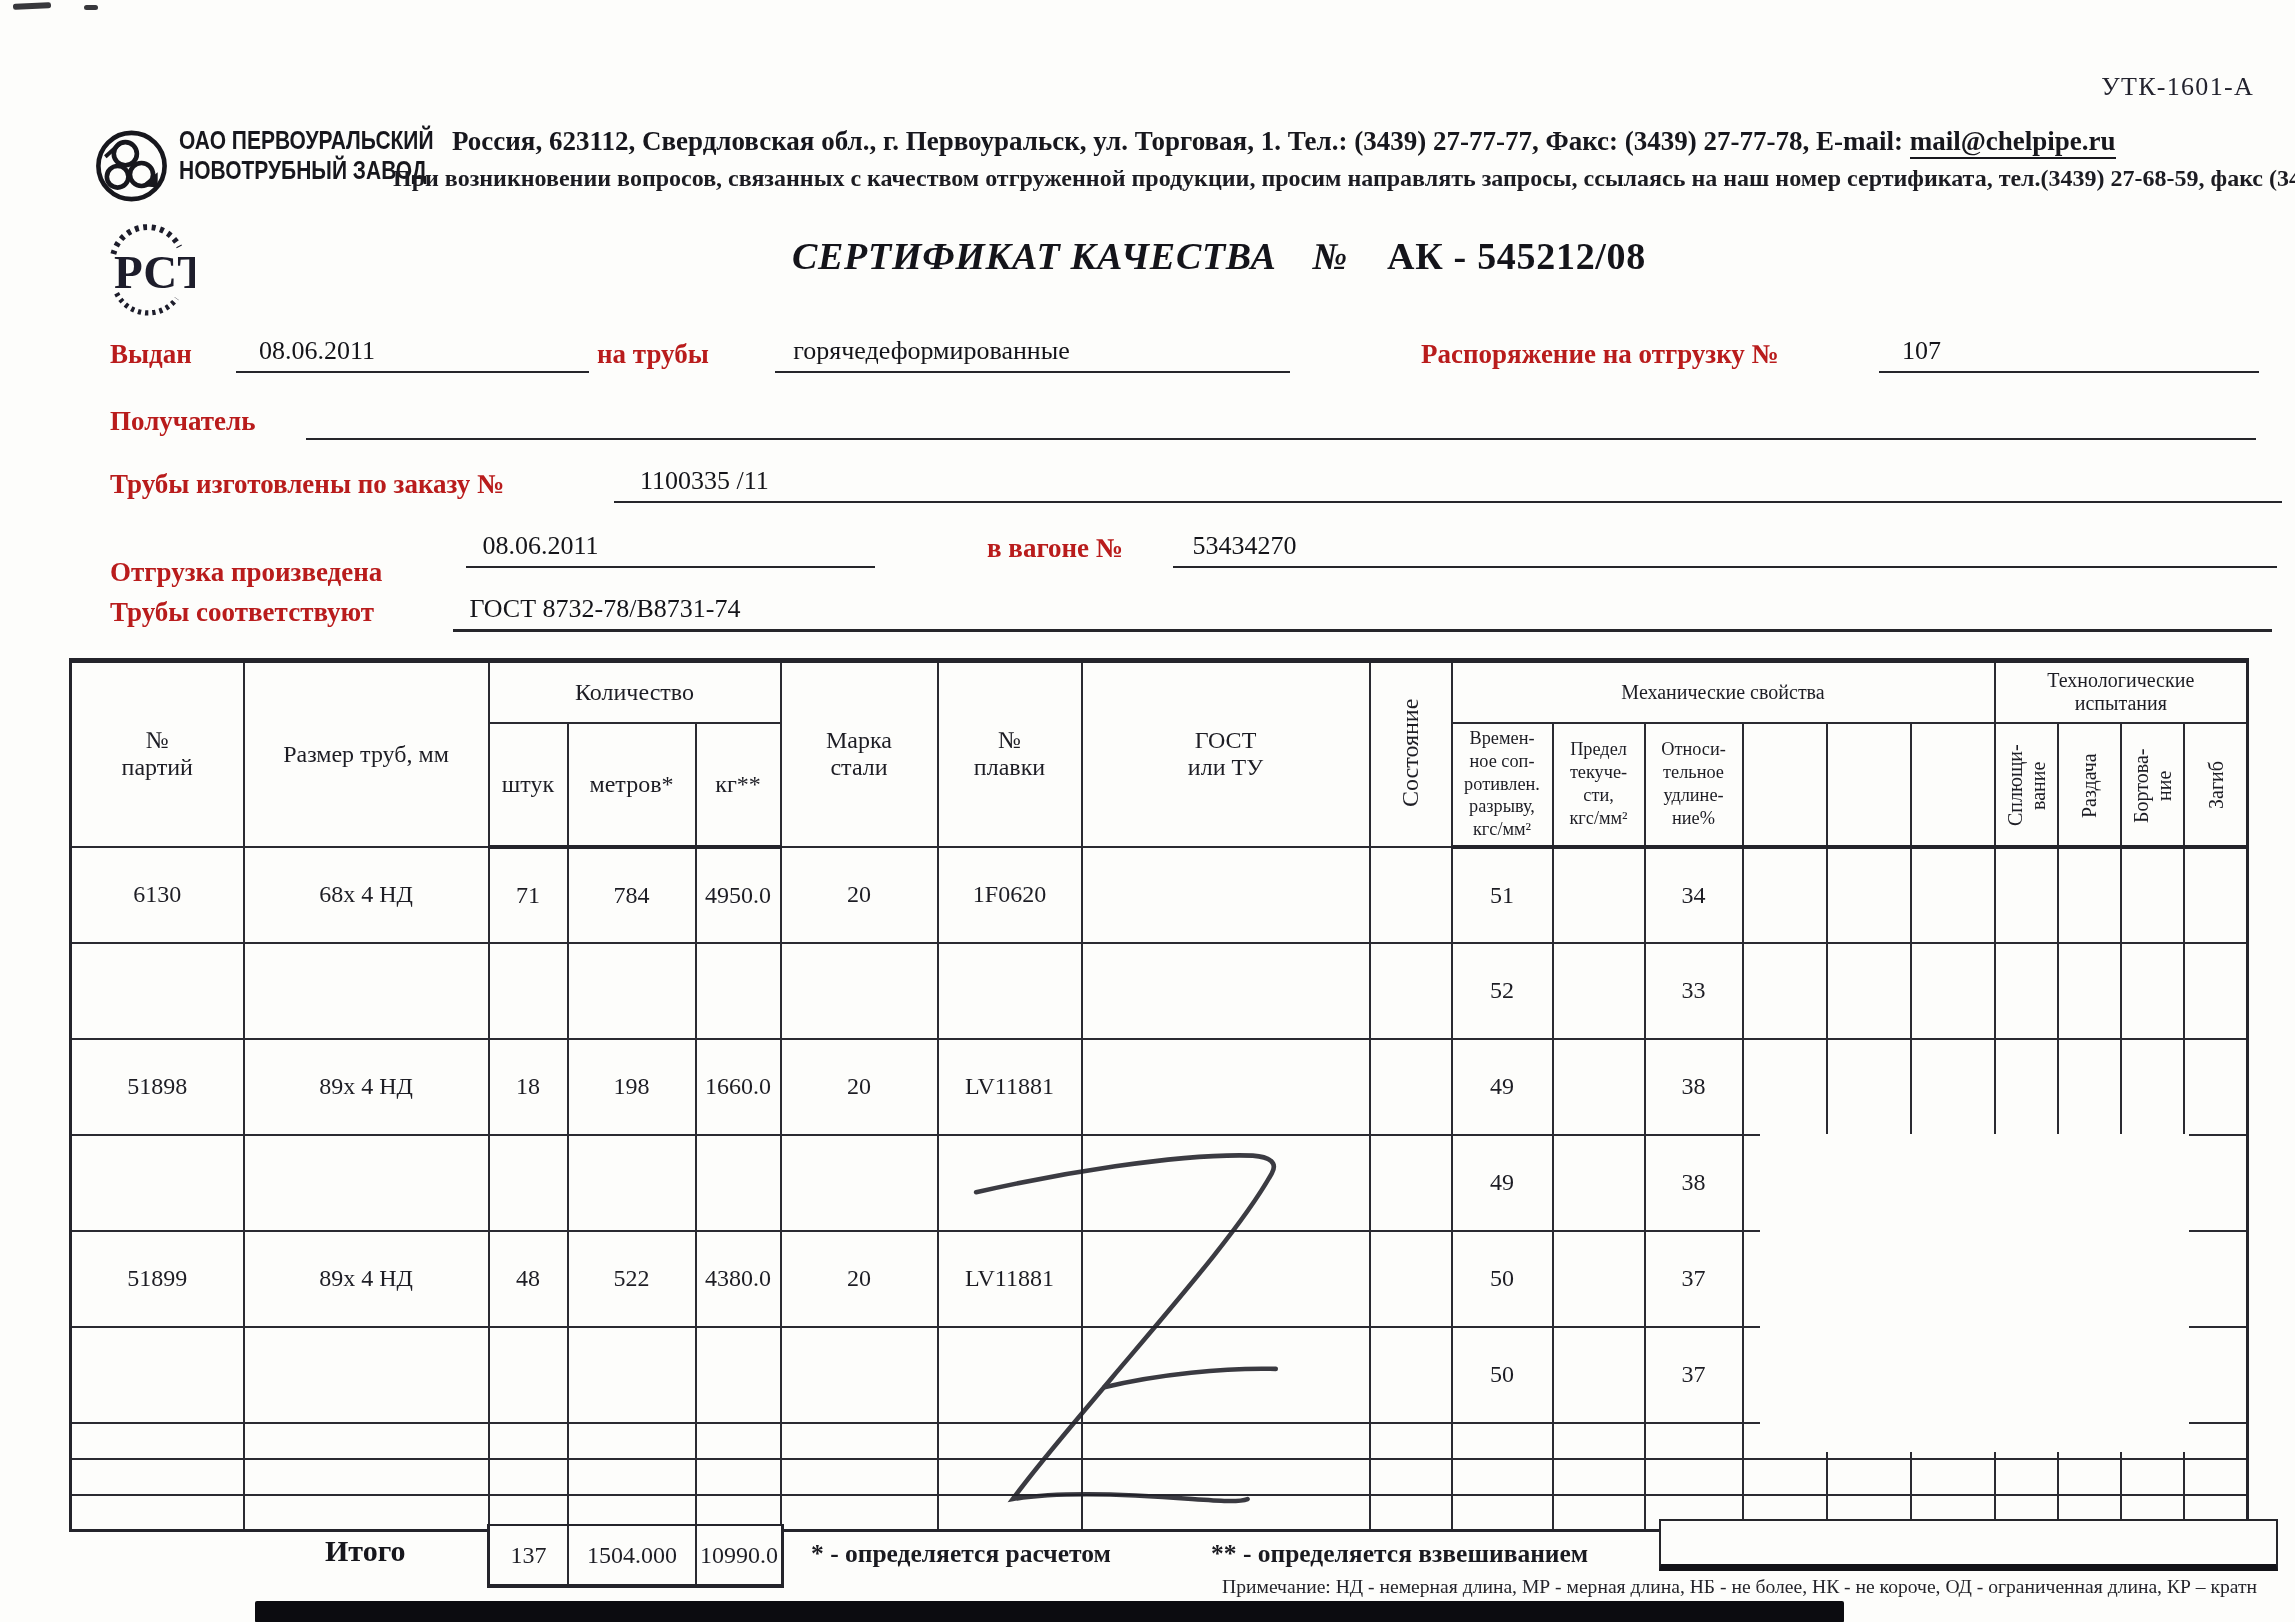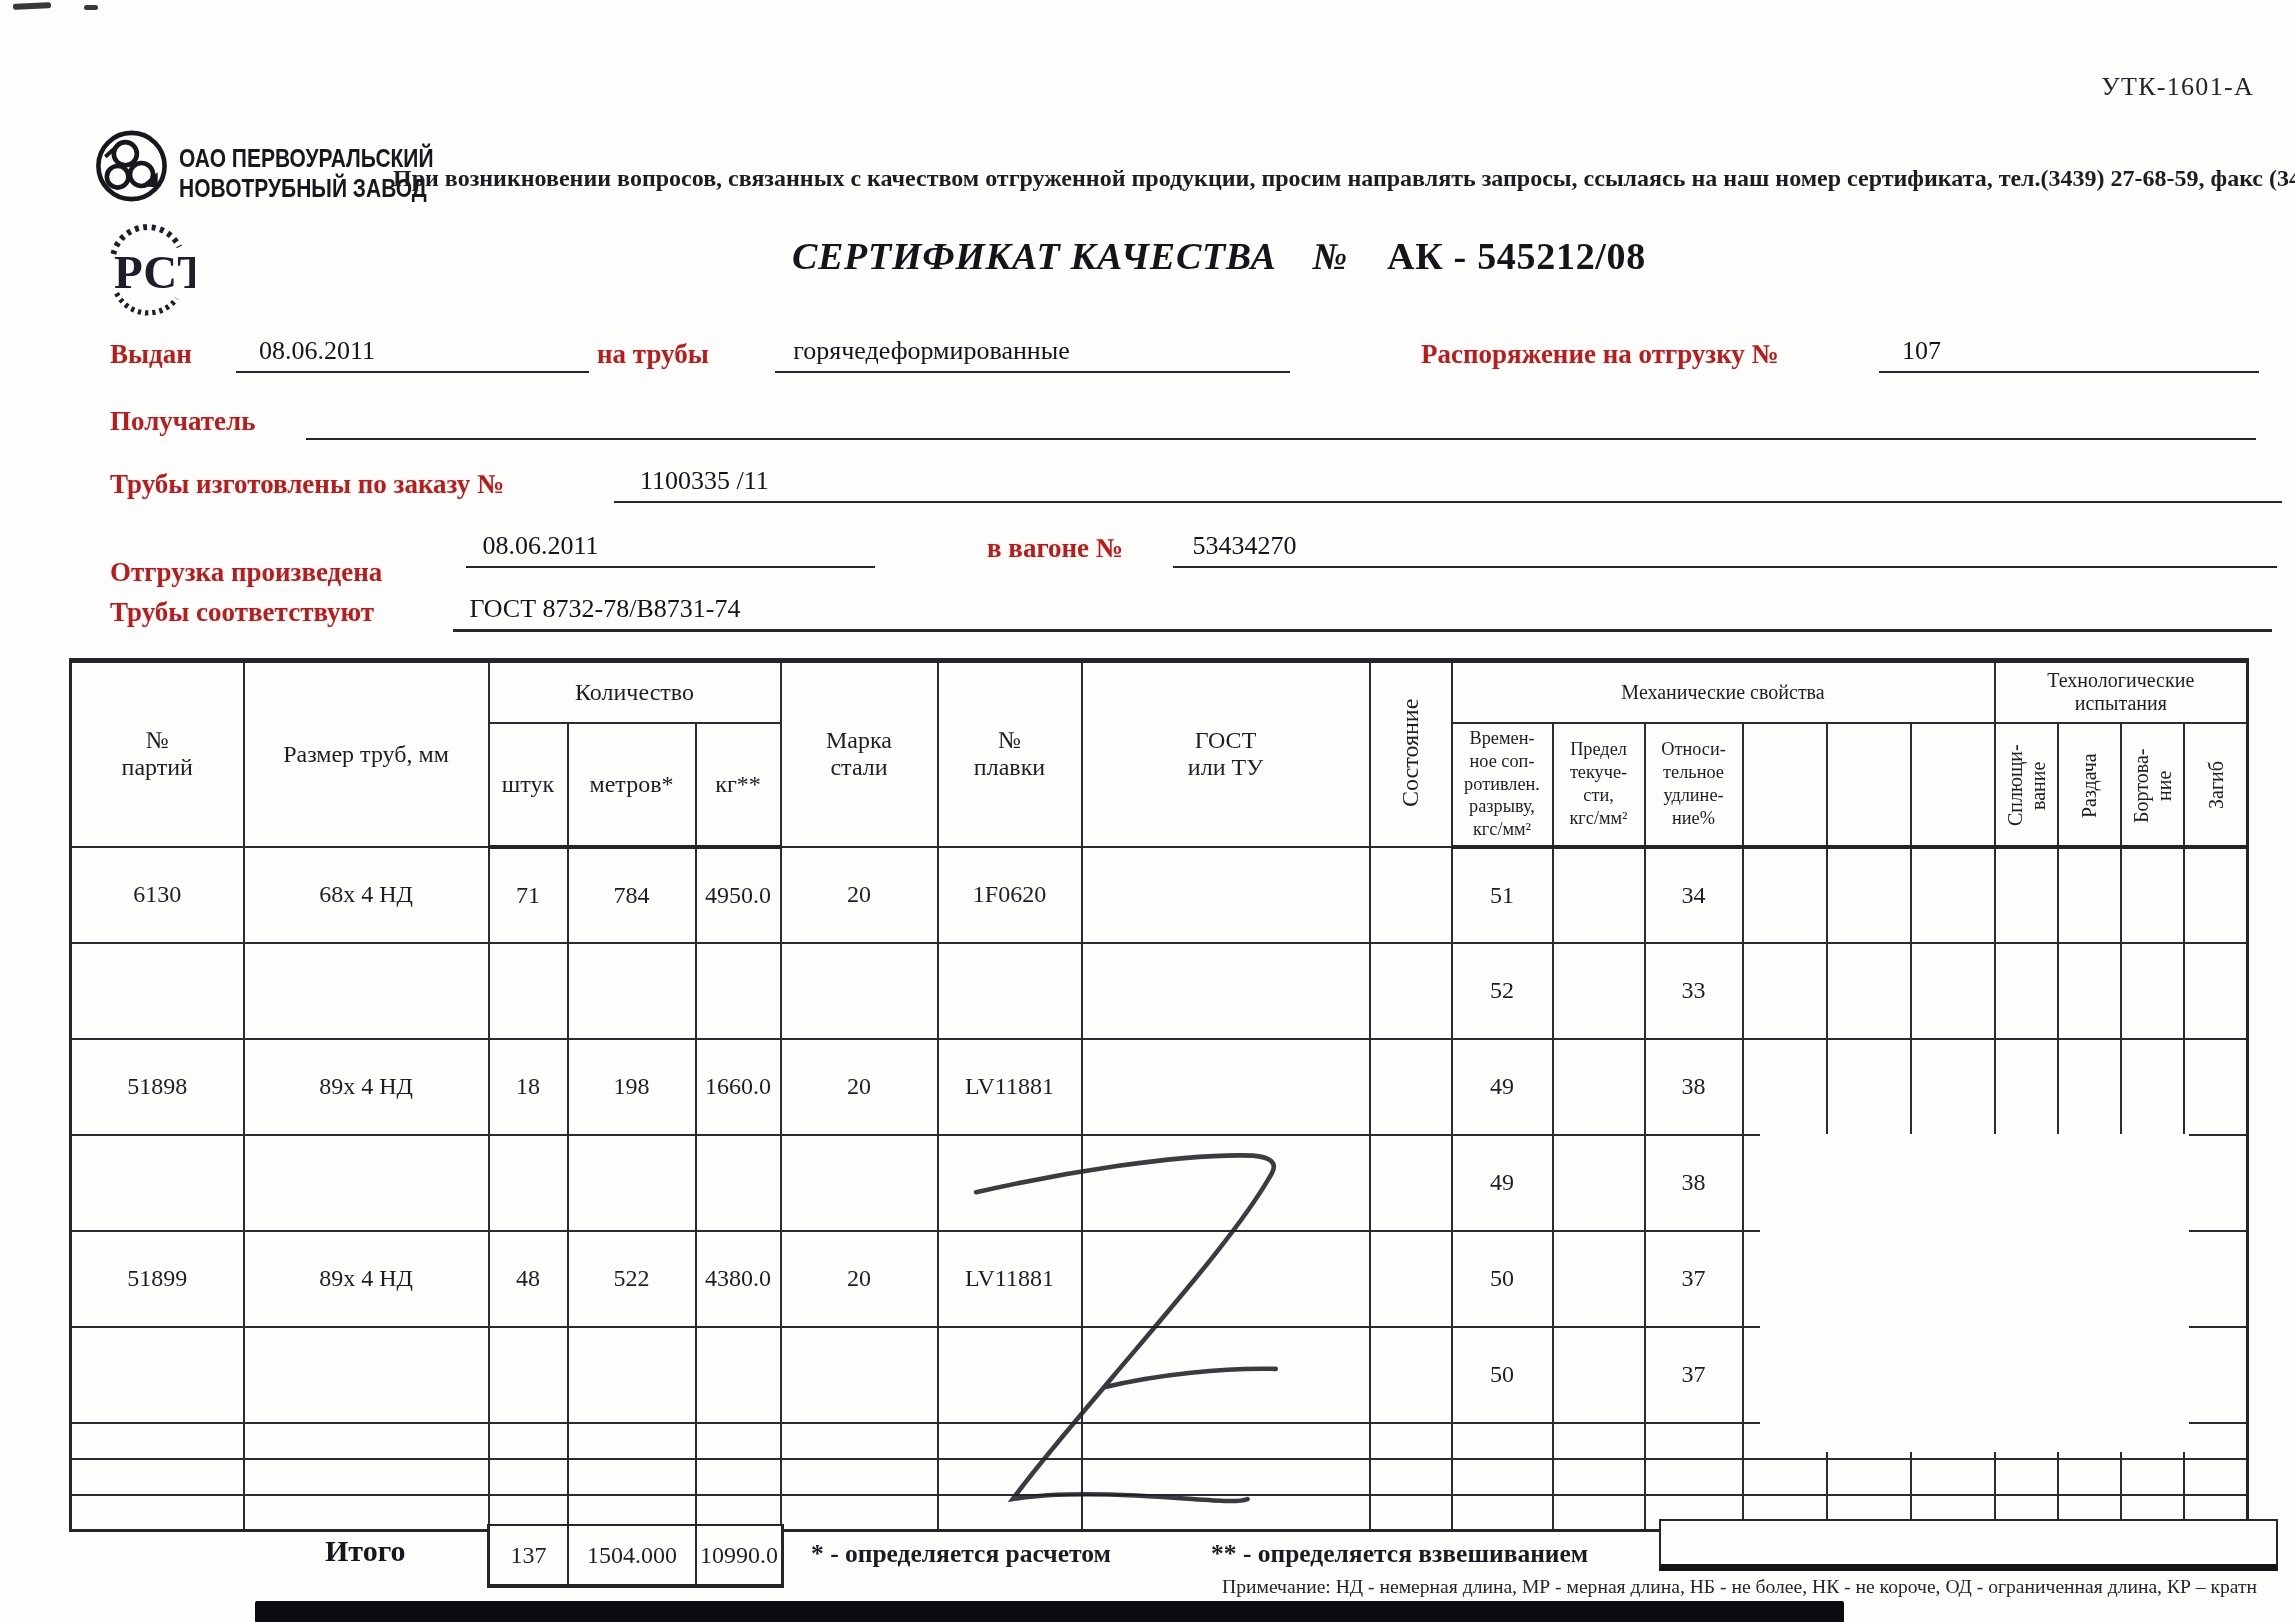--- a/index.html
+++ b/index.html
@@ -5,21 +5,21 @@
 <style>
   html,body{margin:0;padding:0;background:#e8e8e6;}
   .page{
     position:relative; width:2295px; height:1623px;
     background:#fdfdfb; overflow:hidden;
     font-family:"Liberation Serif", serif; color:#1f1f26;
   }
   .abs{position:absolute;}
   
   .form-code{font-size:26px; letter-spacing:1.3px; color:#23232e;}
-  .logo-wrap{display:flex; align-items:flex-end; gap:9.2px;}
+  .logo-wrap{display:flex; align-items:flex-start; gap:9.2px;}
   .logo-name{
     font-family:"Liberation Sans", sans-serif; font-weight:bold; font-size:25px;
     line-height:1.18; color:#17171d; transform:scaleX(.84); transform-origin:left center;
     white-space:nowrap;
   }
   .addr1{font-size:27px; font-weight:bold; white-space:nowrap; color:#17171d;}
   .addr1 .email{border-bottom:2.6px solid #17171d; padding-bottom:1.3px;}
   .addr2{font-size:24px; font-weight:bold; white-space:nowrap; color:#1c1c22;}
   .title-line{font-size:38px; font-weight:bold; font-style:italic; white-space:nowrap; color:#14141a; letter-spacing:0.7px;margin-left:20px;}
   .title-line .cert-no{margin-left:39px; font-style:normal; font-weight:bold;}
@@ -77,20 +77,25 @@
       <circle cx="63" cy="63" r="15" fill="none" stroke="#17171d" stroke-width="6"></circle>
       <path d="M 62 78 L 84 60 L 84 80 Z" fill="#17171d"></path>
       <path d="M 16 40 L 36 22" stroke="#17171d" stroke-width="5" fill="none"></path>
     </svg>
     <div class="logo-name">
       <div>ОАО ПЕРВОУРАЛЬСКИЙ</div>
       <div>НОВОТРУБНЫЙ  ЗАВОД</div>
     </div>
   </div>
 
+  <div class="abs addr1" style="left:452px; top:126px;">
+    <span>Россия, 623112, Свердловская обл., г. Первоуральск, ул. Торговая, 1. Тел.: (3439) 27-77-77, Факс: (3439) 27-77-78,</span>
+    <span>E-mail:</span>
+    <span class="email">mail@chelpipe.ru</span>
+  </div>
   <div class="abs addr2" style="left:393px; top:165px;">При возникновении вопросов, связанных с качеством отгруженной продукции, просим направлять запросы, ссылаясь на наш номер сертификата, тел.(3439) 27-68-59, факс (3439) 27-53-23</div>
 
   <svg class="abs" style="left:97px; top:208px;" width="98" height="115" viewBox="0 0 150 175">
     <path id="arcTop" d="M 25 72 A 55 55 0 0 1 128 60" fill="none"></path>
     <path id="arcBot" d="M 30 132 A 55 55 0 0 0 125 140" fill="none"></path>
     <path d="M 25 70 A 54 54 0 0 1 126 59" fill="none" stroke="#1d1d2b" stroke-width="9" stroke-dasharray="6 7"></path>
     <path d="M 30 130 A 54 54 0 0 0 122 138" fill="none" stroke="#1d1d2b" stroke-width="8" stroke-dasharray="5 6"></path>
     <text x="26" y="122" font-family="Liberation Serif, serif" font-weight="bold" font-size="72" fill="#1d1d2b">РСТ</text>
   </svg>
 

